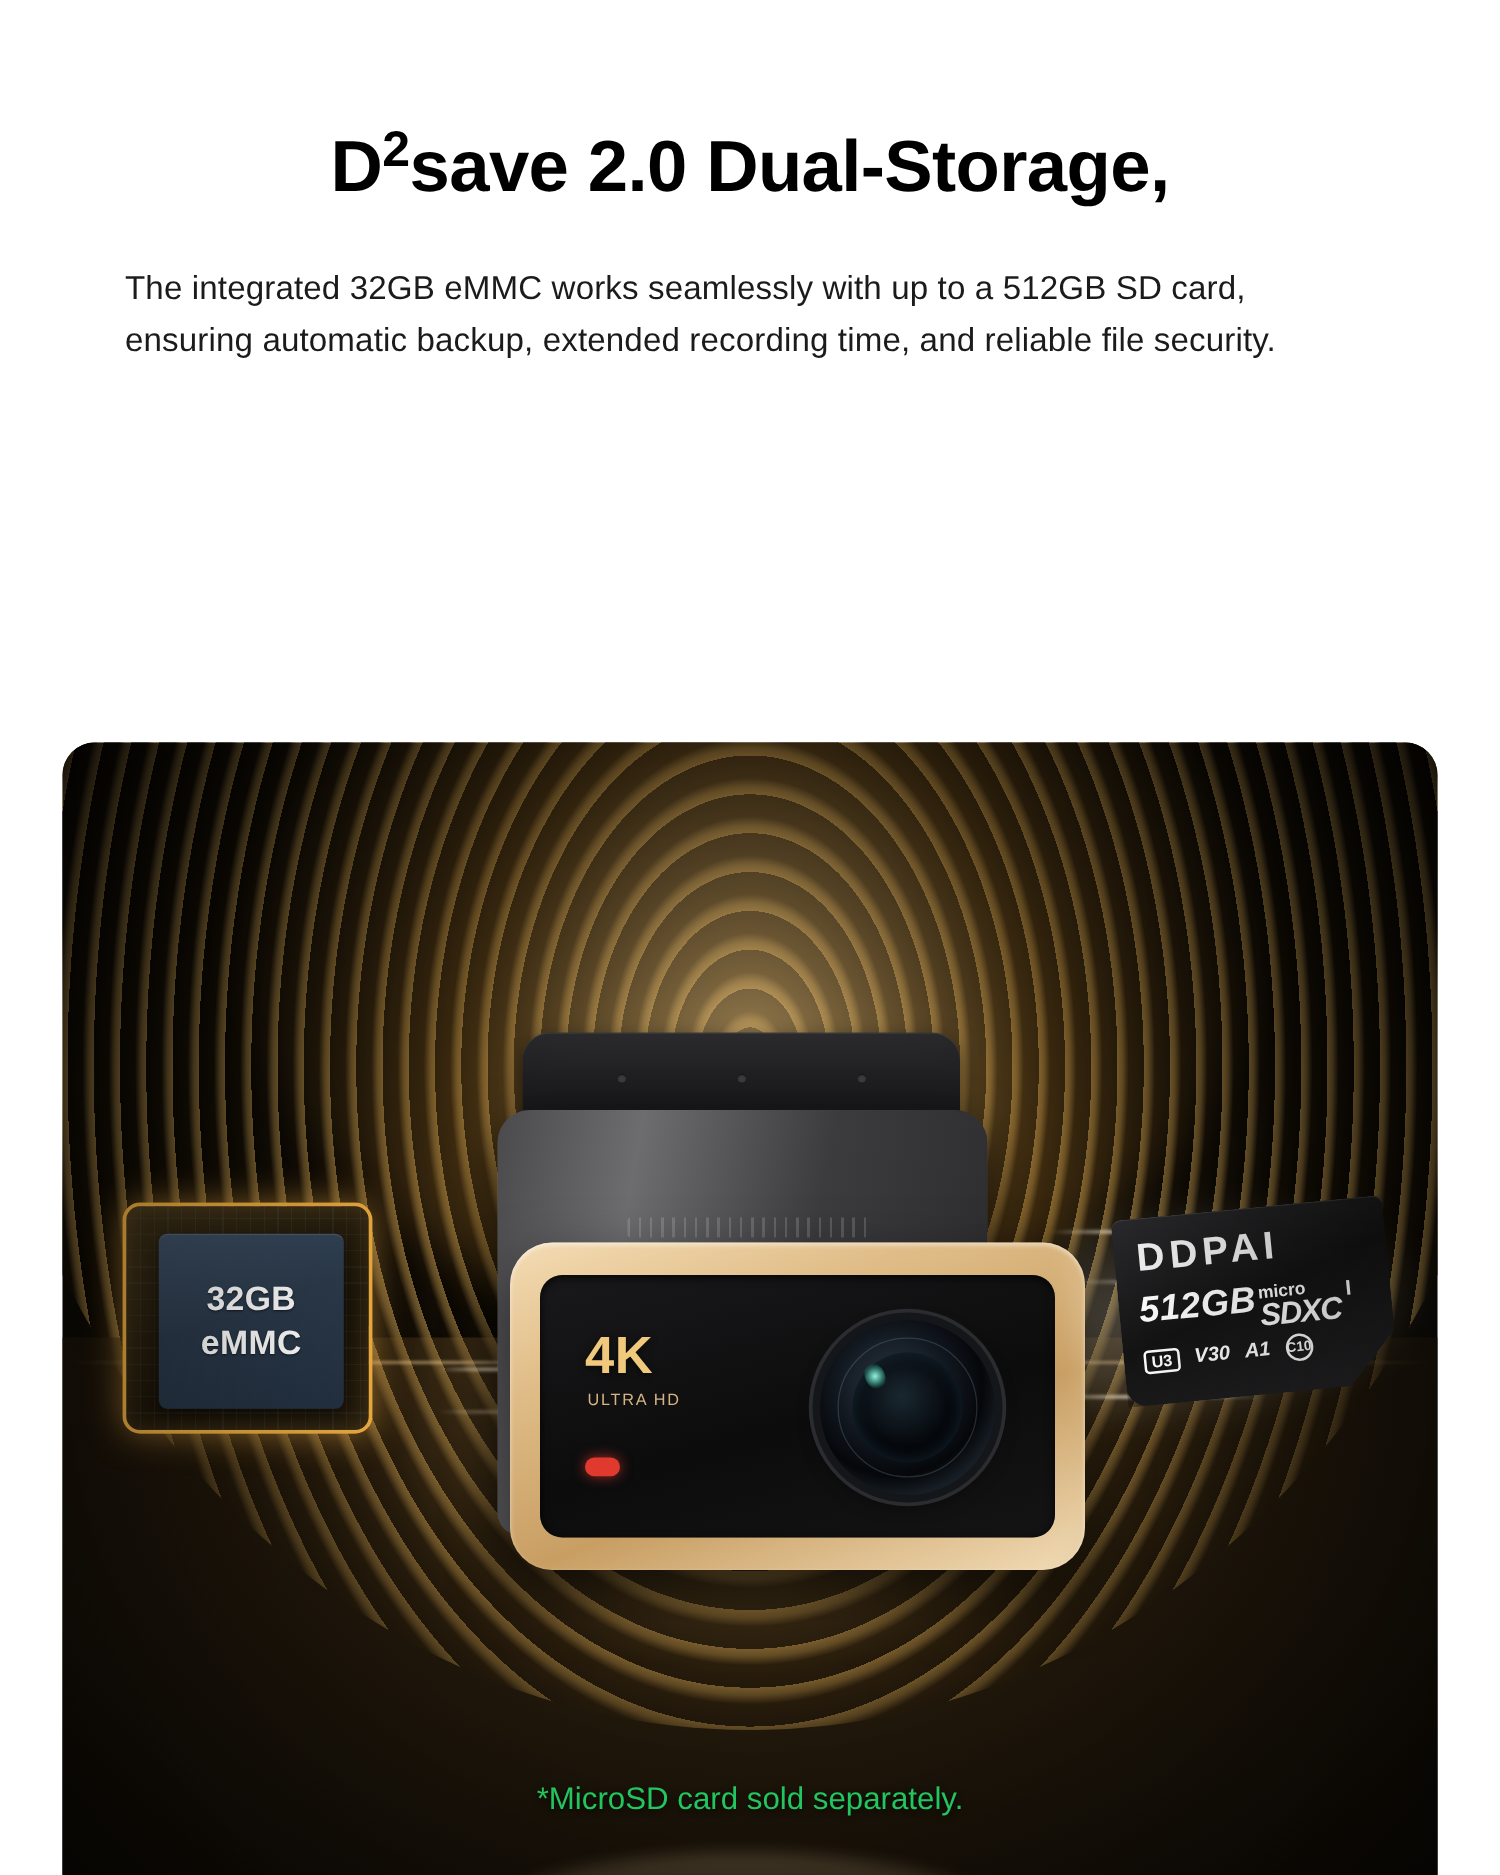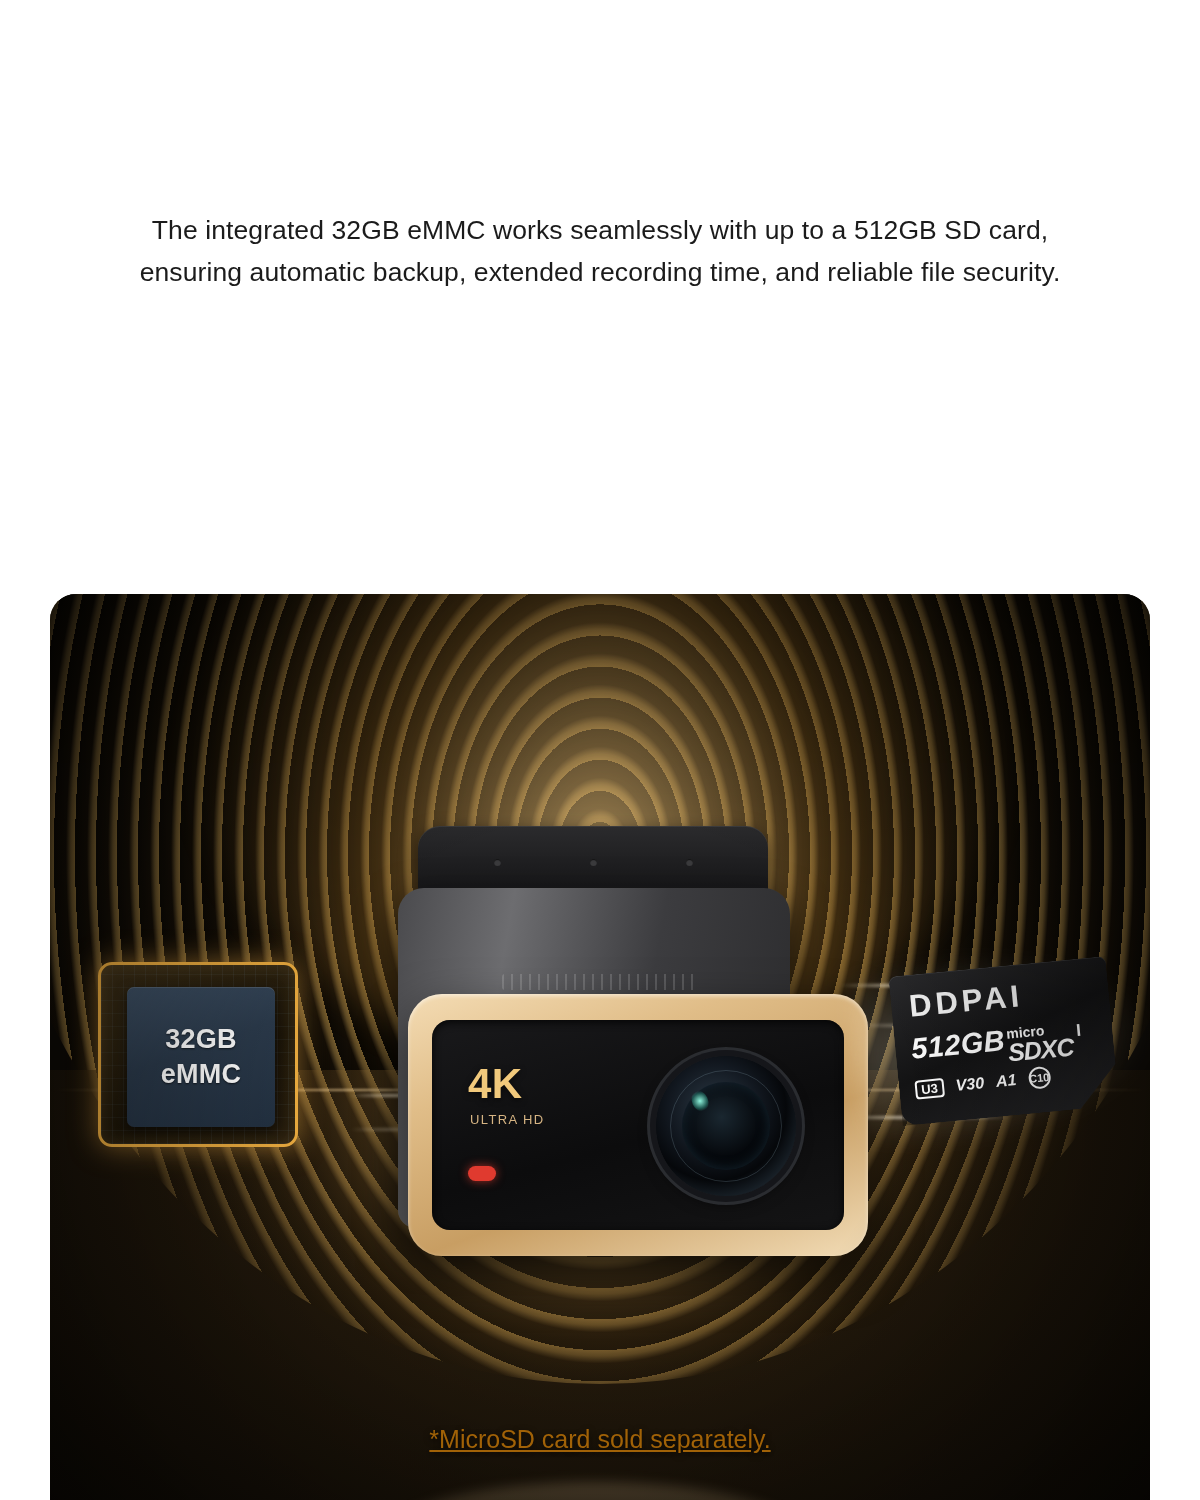--- a/index.html
+++ b/index.html
@@ -31,21 +31,21 @@
   .headline .sup {
     font-size: 40px;
     vertical-align: super;
     line-height: 0;
     font-weight: bold;
   }
 
   .subhead {
     width: 1000px;
     margin: 36px auto 0 auto;
-    text-align: center;
+    text-align: left;
     font-size: 26.5px;
     line-height: 1.62;
     color: #1b1b1b;
     font-weight: 400;
     letter-spacing: 0.1px;
   }
 
   
   .hero {
     position: absolute;
@@ -405,34 +405,33 @@
     filter: blur(6px);
     border-radius: 50% 50% 40% 40%;
   }
 
   
   .footnotes {
     position: absolute;
     left: 0; right: 0;
     bottom: 86px;
     text-align: center;
-    color: #a16207;
+    color: #22c55e;
     font-size: 25px;
     line-height: 1.68;
     text-shadow: 0 2px 6px rgba(0,0,0,0.75);
-    text-decoration: underline;
   }
 </style>
 </head>
 <body>
 
 <div class="page">
 
   <h1 class="headline">
-    <br>
+    <span><span>D</span><span class="sup">2</span><span>save 2.0 Dual-Storage,</span></span><br>
   </h1>
 
   <p class="subhead">The integrated 32GB eMMC works seamlessly with up to a 512GB SD card, ensuring automatic backup, extended recording time, and reliable file security.</p>
 
   <div class="hero">
     <div class="ceiling"></div>
     <div class="ribs"></div>
     <div class="ceiling-glow"></div>
     <div class="floor"></div>
     <div class="floor-line"></div>

